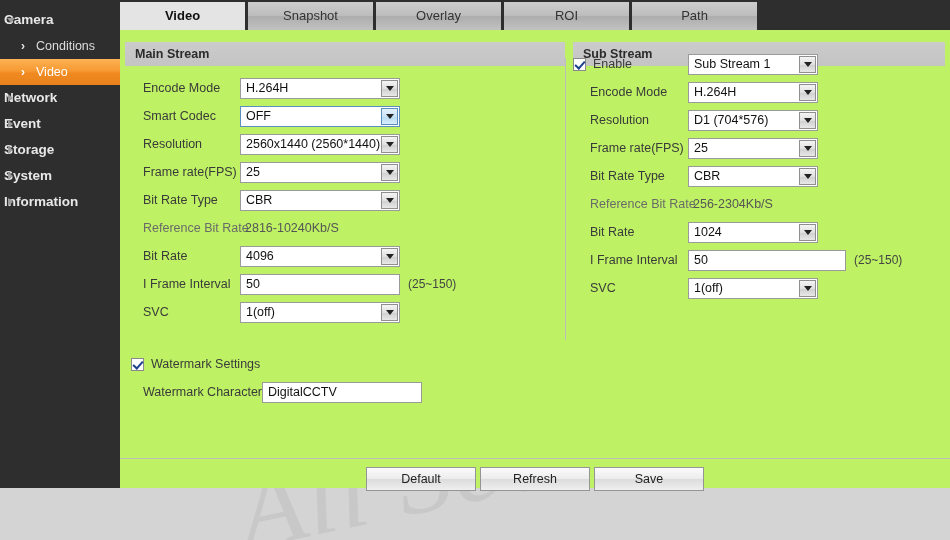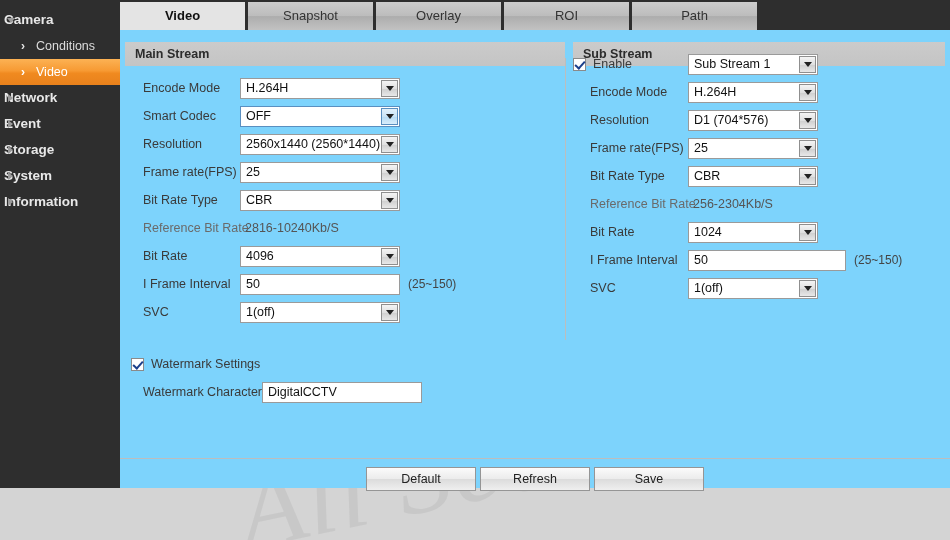--- a/index.html
+++ b/index.html
@@ -183,21 +183,21 @@
   }
   .tab.active {
     background: #e4e4e4;
     color: #111;
     font-weight: bold;
   }
 
   .panel-area {
     position: relative;
     height: 458px;
-    background: #7dd3fc;
+    background: #bef264;
   }
 
   
   .sec-bar {
     position: absolute;
     height: 24px;
     background: linear-gradient(to bottom, #cbcbcb 0%, #c4c4c4 100%);
     color: #2c2c2c;
     font-size: 12.5px;
     font-weight: bold;

